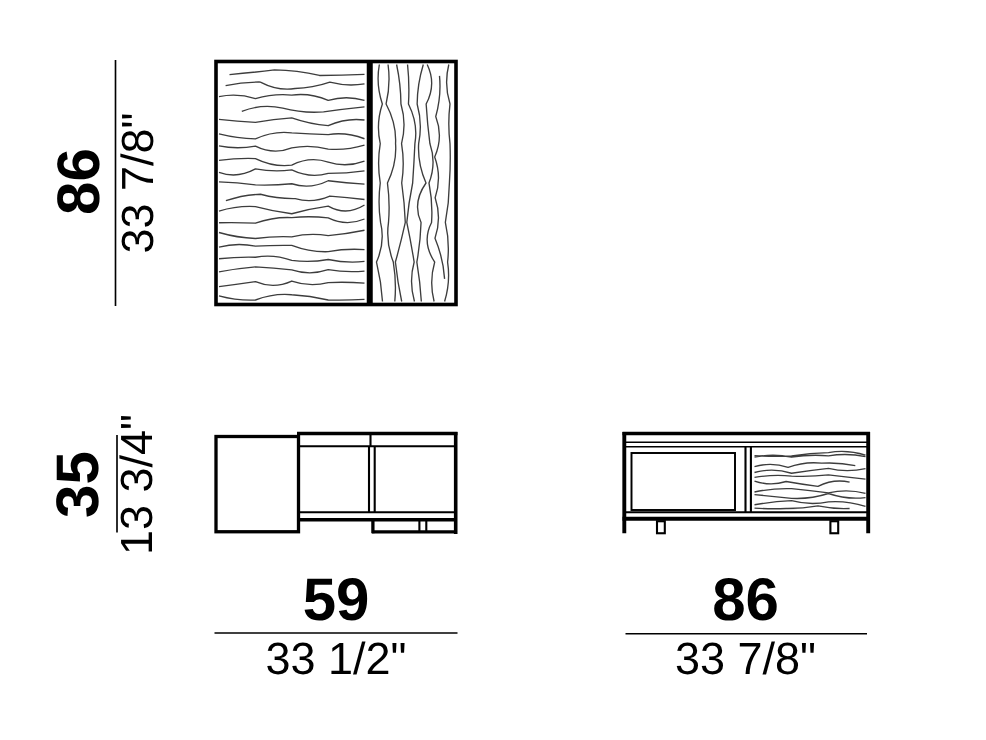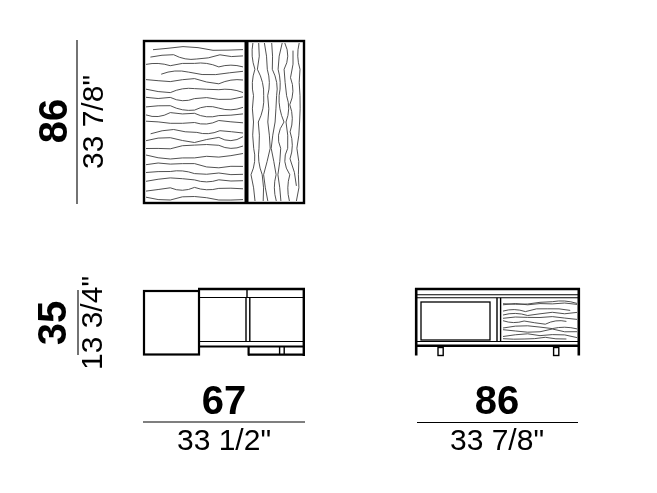--- a/index.html
+++ b/index.html
@@ -70,19 +70,19 @@
       <line x1="417" y1="422.5" x2="578" y2="422.5"></line>
     </g>
   </svg>
 
   <div class="dim rot cm" style="left:53px;top:121px">86</div>
   <div class="dim rot inch" style="left:93px;top:122px">33 7/8"</div>
 
   <div class="dim rot cm" style="left:52px;top:323px">35</div>
   <div class="dim rot inch" style="left:92px;top:323px">13 3/4"</div>
 
-  <div class="dim cm" style="left:224px;top:400px">67</div>
+  <div class="dim cm" style="left:224px;top:400px">59</div>
   <div class="dim inch" style="left:224px;top:440px">33 1/2"</div>
 
   <div class="dim cm" style="left:497px;top:400px">86</div>
   <div class="dim inch" style="left:497px;top:440px">33 7/8"</div>
 
 </div>
 
 </body></html>

